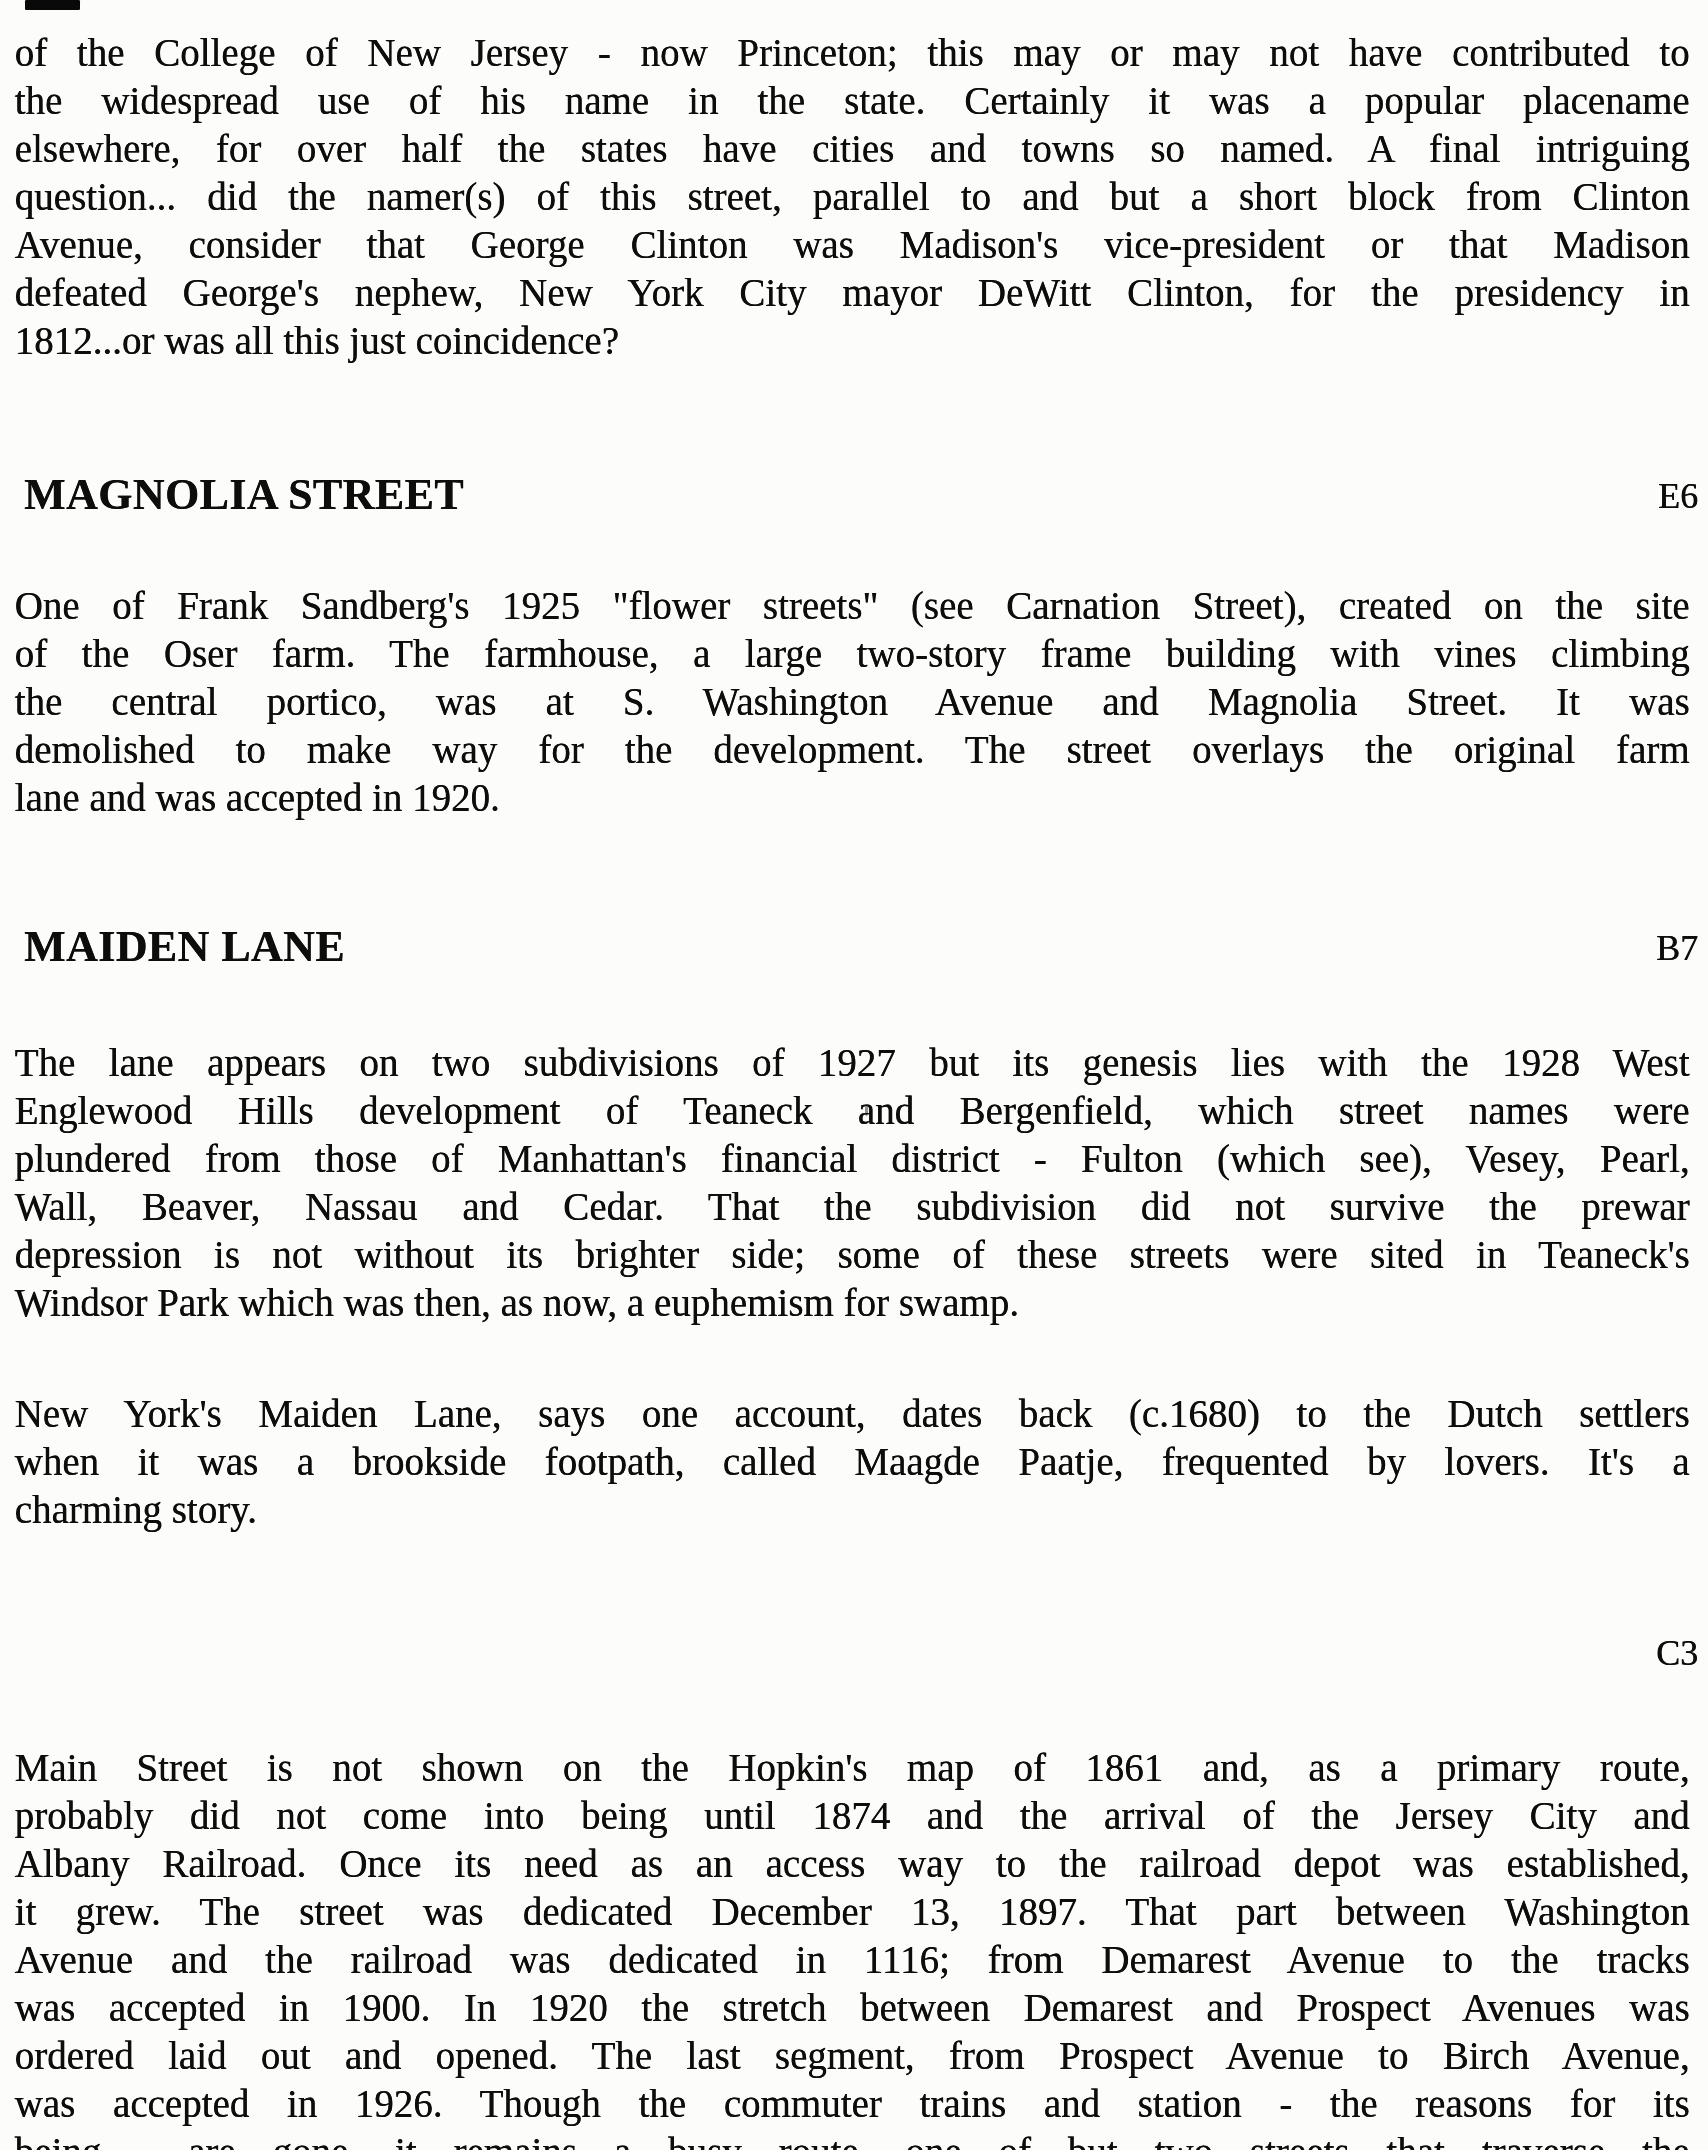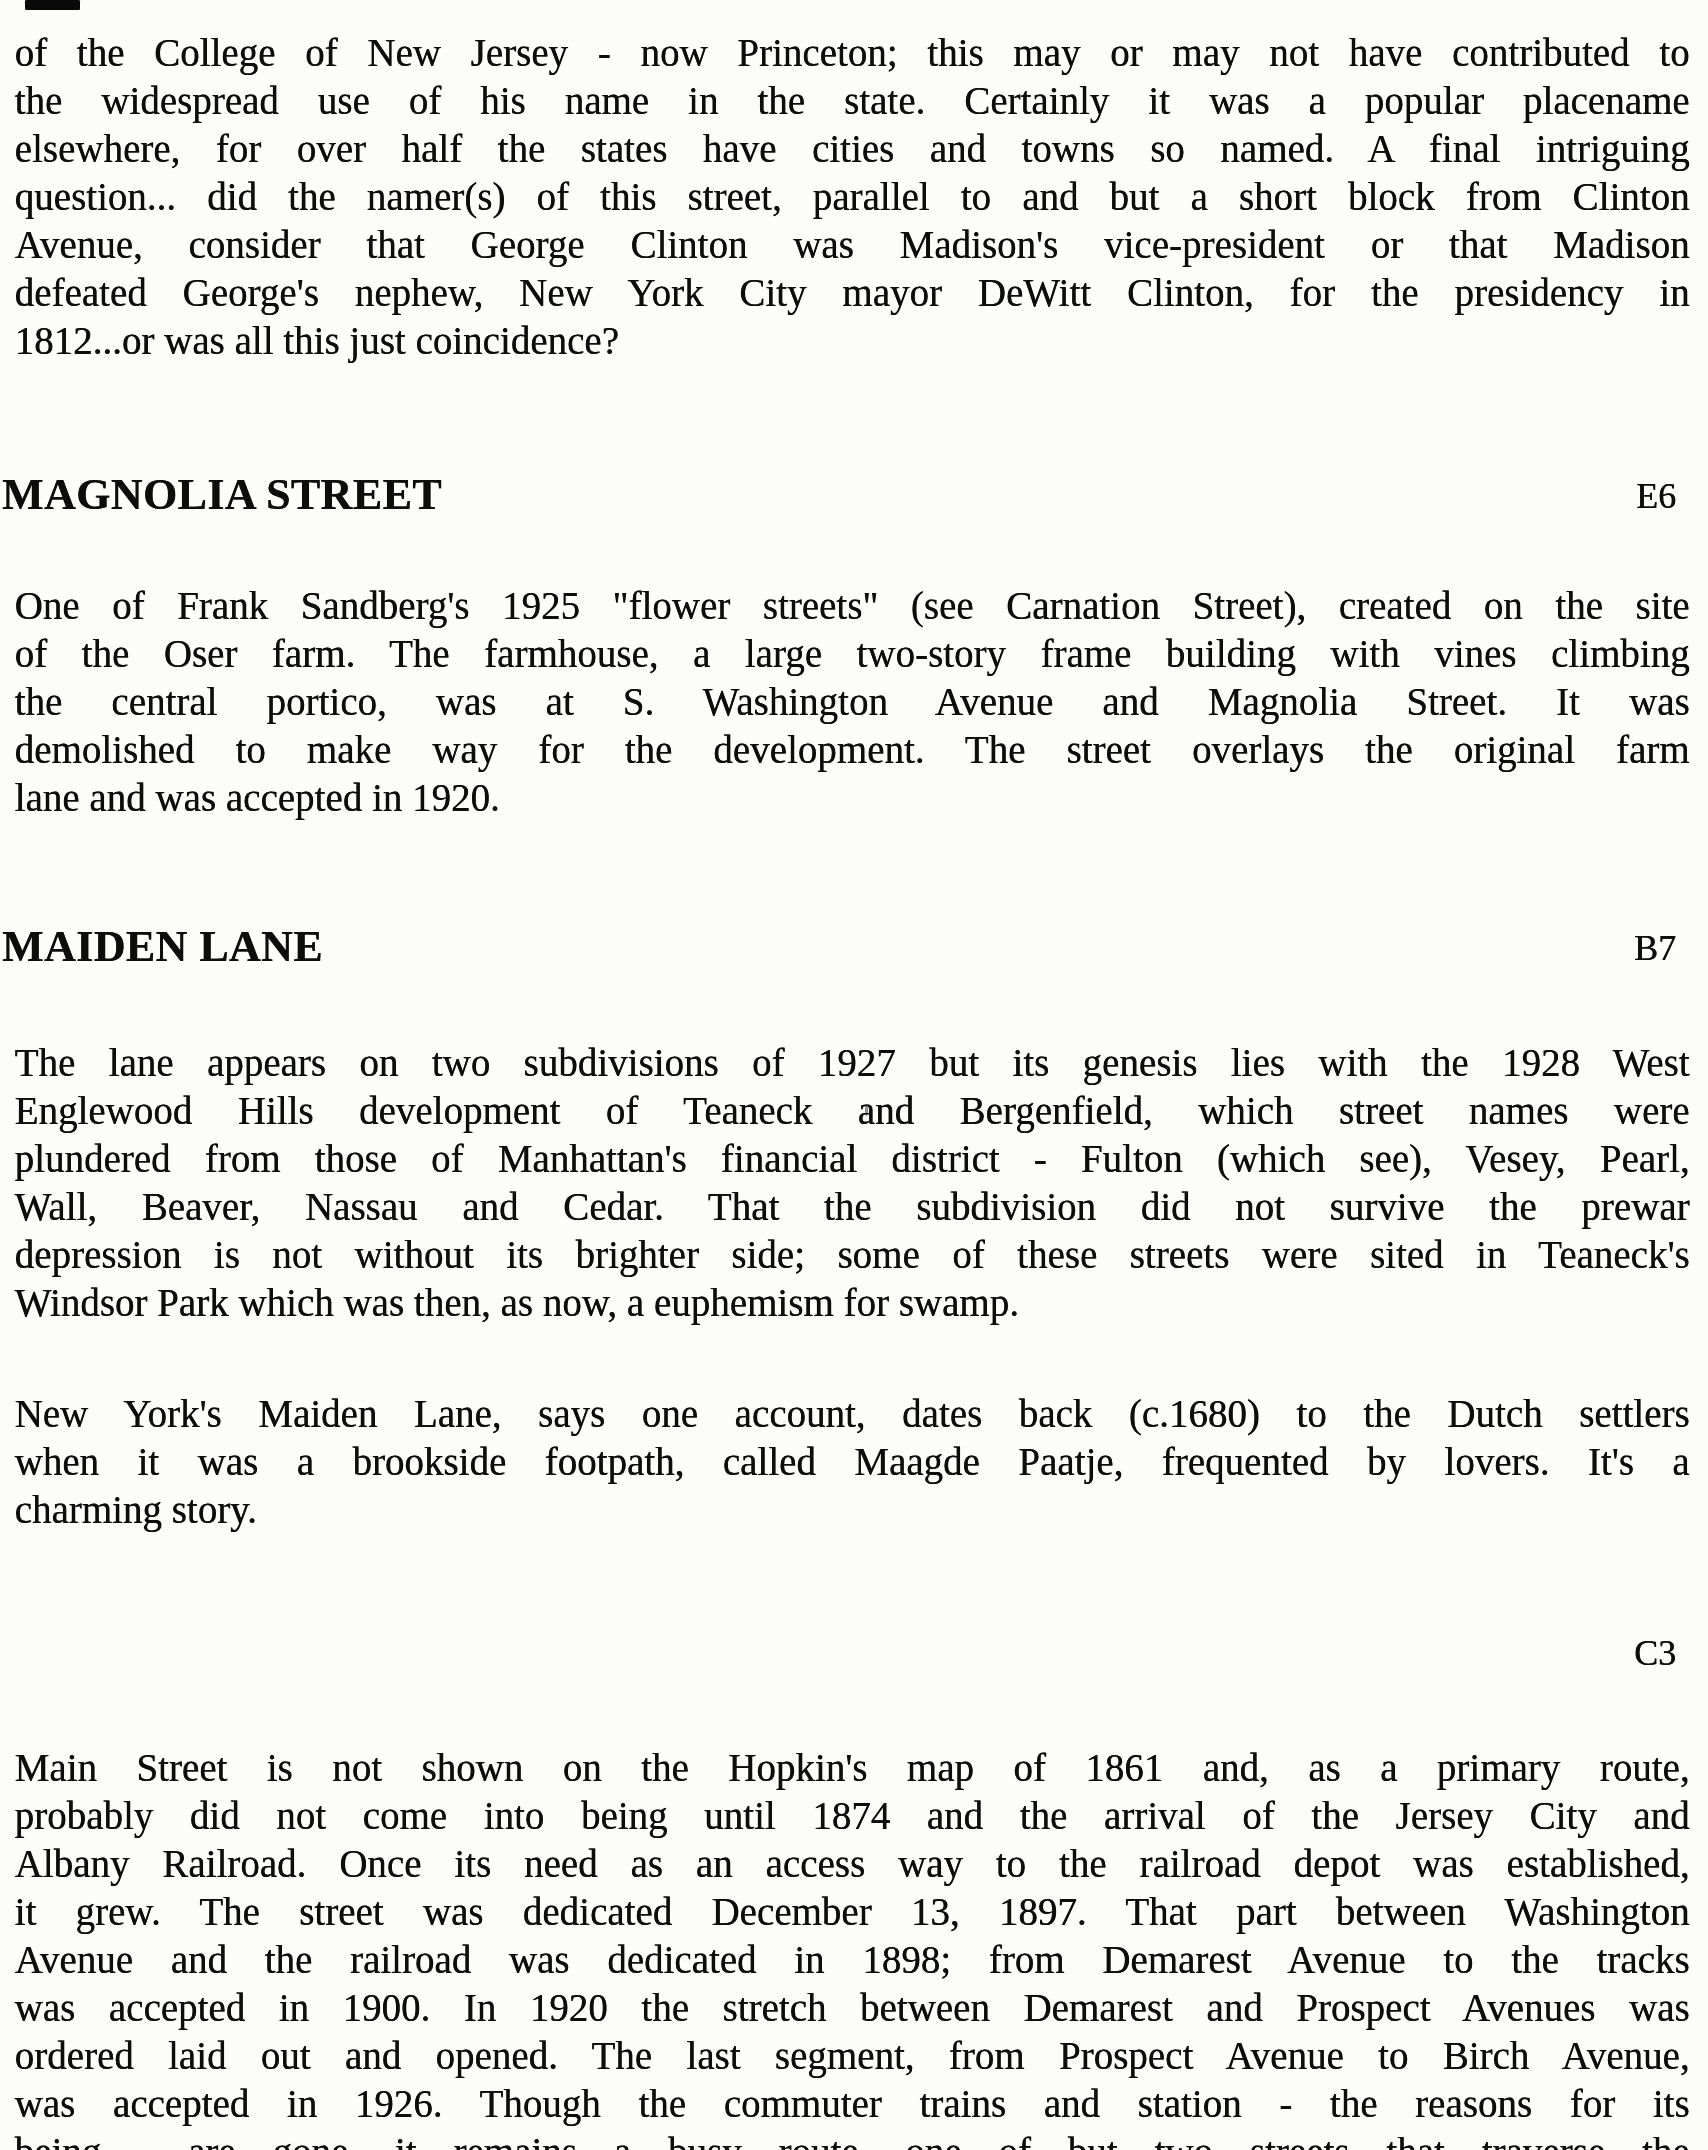--- a/index.html
+++ b/index.html
@@ -35,21 +35,21 @@
     text-align-last: justify;
     text-justify: inter-word;
     white-space: nowrap;
     overflow: visible;
   }
   .para .line.last {
     text-align-last: left;
   }
   .entry-heading-row {
     position: absolute;
-    left: 2px;
+    left: 24px;
     width: 1675px;
     height: 60px;
     font-family: Liberation Serif, serif;
   }
   .entry-heading {
     display: inline-block;
     font-size: 44px;
     font-weight: 700;
     letter-spacing: 0.4px;
     line-height: 48px;
@@ -131,21 +131,21 @@
     </div>
 
   <div class="entry-heading-row" style="top:1628px">
     <span class="grid-ref">C3</span>
   </div>
   <div class="para" style="top:1732px">
       <div class="line">Main  Street is not shown on the Hopkin's map of 1861 and, as a primary route,</div>
       <div class="line">probably did not come into being until 1874 and the  arrival of the Jersey City and</div>
       <div class="line">Albany Railroad.  Once its need as an access way to the railroad depot was established,</div>
       <div class="line">it grew. The street was dedicated December 13, 1897.  That part between Washington</div>
-      <div class="line">Avenue and the railroad was dedicated in 1898; from Demarest Avenue to the tracks</div>
+      <div class="line">Avenue and the railroad was dedicated in 1116; from Demarest Avenue to the tracks</div>
       <div class="line">was accepted in 1900.  In 1920 the stretch between Demarest and Prospect Avenues was</div>
       <div class="line">ordered laid out and opened.  The last segment, from Prospect Avenue to Birch Avenue,</div>
       <div class="line">was accepted in 1926.  Though the commuter trains and station - the reasons for its</div>
       <div class="line">being - are gone, it remains a busy route, one of but two streets that traverse the</div>
     </div>
 
 </div>
 
 
 </body></html>

